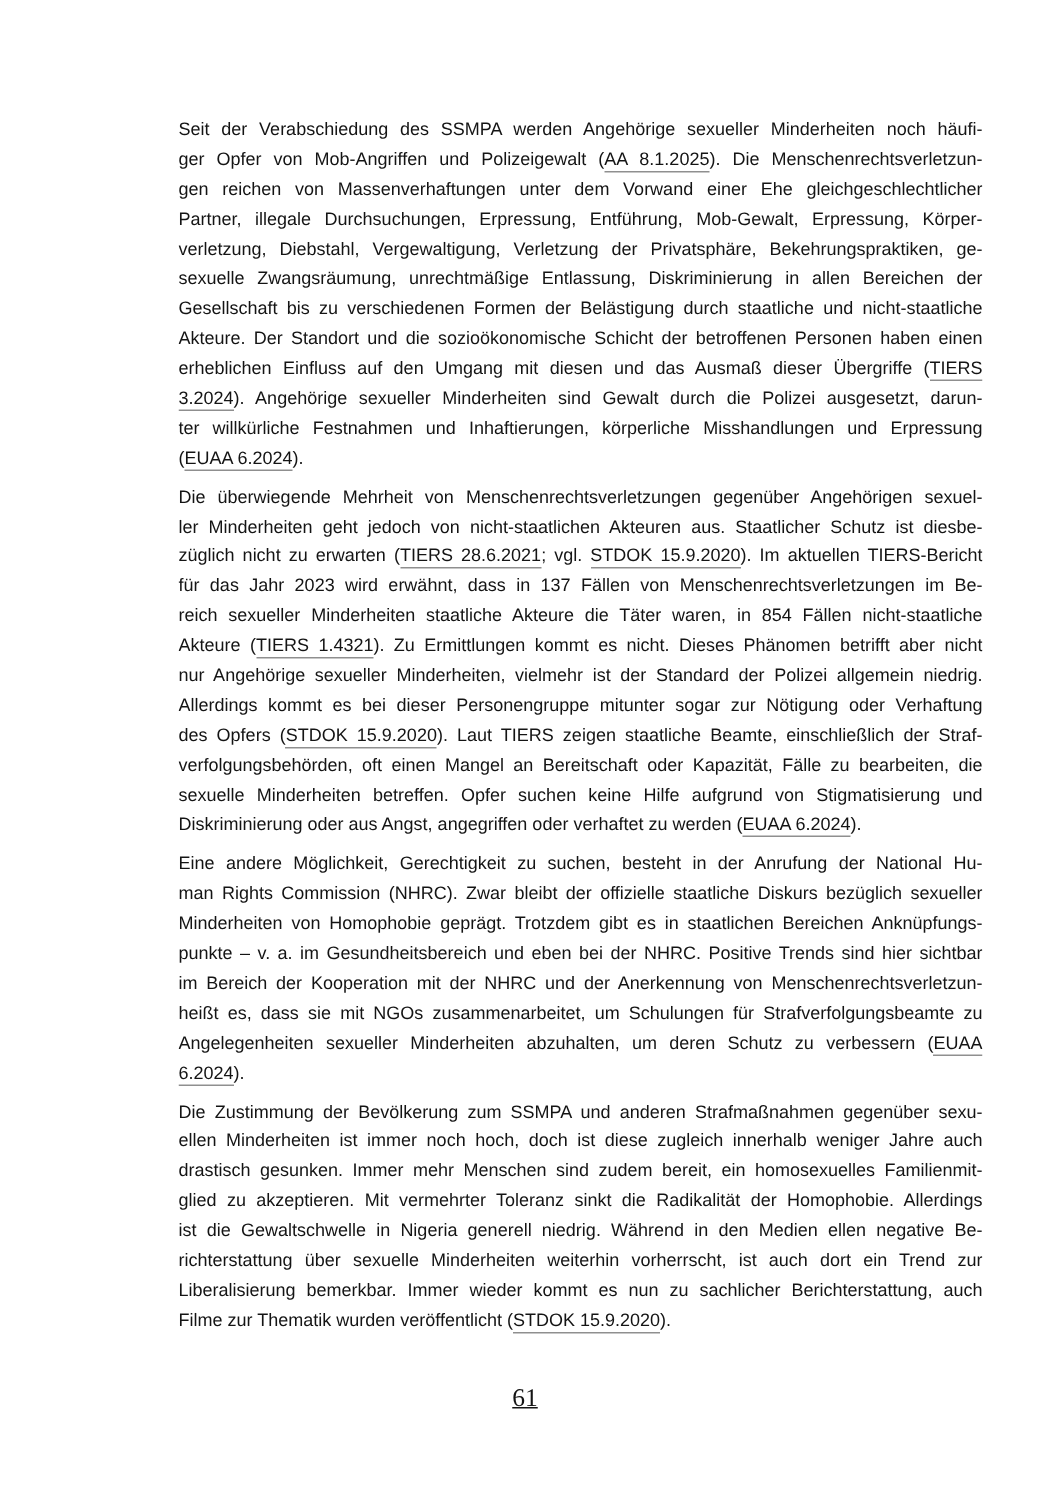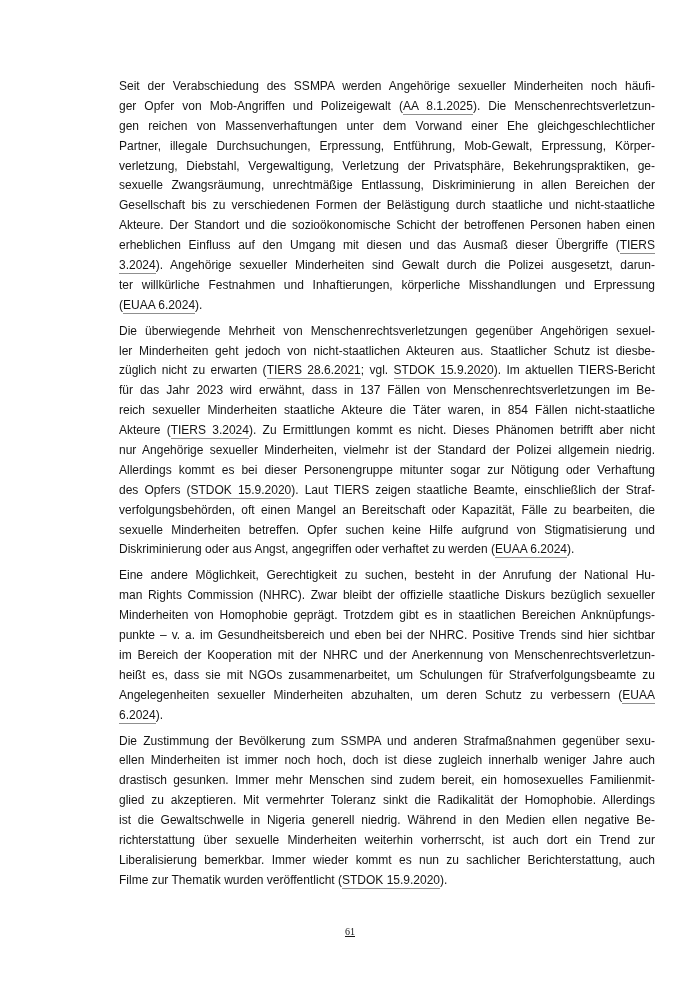--- a/index.html
+++ b/index.html
@@ -47,21 +47,21 @@
     border-bottom:1px solid var(--link-underline);
     padding-bottom:1px;
     cursor:pointer;
   }
   .page-number{
     position:absolute;
     left:0;right:0;
     top:922px;
     text-align:center;
     font-family:"Liberation Serif",serif;
-    font-size:10px;
+    font-size:17px;
     line-height:20px;
     text-decoration:underline;
   }
 </style>
 </head>
 <body>
 
 <div class="page">
   <div class="text-block">
       <div class="paragraph">
@@ -77,21 +77,21 @@
         <div class="line"><span class="citation">3.2024</span>). Angehörige sexueller Minderheiten sind Gewalt durch die Polizei ausgesetzt, darun-</div>
         <div class="line">ter willkürliche Festnahmen und Inhaftierungen, körperliche Misshandlungen und Erpressung</div>
         <div class="line line-last">(<span class="citation">EUAA 6.2024</span>).</div>
       </div>
       <div class="paragraph">
         <div class="line">Die überwiegende Mehrheit von Menschenrechtsverletzungen gegenüber Angehörigen sexuel-</div>
         <div class="line">ler Minderheiten geht jedoch von nicht-staatlichen Akteuren aus. Staatlicher Schutz ist diesbe-</div>
         <div class="line">züglich nicht zu erwarten (<span class="citation">TIERS 28.6.2021</span>; vgl. <span class="citation">STDOK 15.9.2020</span>). Im aktuellen TIERS-Bericht</div>
         <div class="line">für das Jahr 2023 wird erwähnt, dass in 137 Fällen von Menschenrechtsverletzungen im Be-</div>
         <div class="line">reich sexueller Minderheiten staatliche Akteure die Täter waren, in 854 Fällen nicht-staatliche</div>
-        <div class="line">Akteure (<span class="citation">TIERS 3.2024</span>). Zu Ermittlungen kommt es nicht. Dieses Phänomen betrifft aber nicht</div>
+        <div class="line">Akteure (<span class="citation">TIERS 1.4321</span>). Zu Ermittlungen kommt es nicht. Dieses Phänomen betrifft aber nicht</div>
         <div class="line">nur Angehörige sexueller Minderheiten, vielmehr ist der Standard der Polizei allgemein niedrig.</div>
         <div class="line">Allerdings kommt es bei dieser Personengruppe mitunter sogar zur Nötigung oder Verhaftung</div>
         <div class="line">des Opfers (<span class="citation">STDOK 15.9.2020</span>). Laut TIERS zeigen staatliche Beamte, einschließlich der Straf-</div>
         <div class="line">verfolgungsbehörden, oft einen Mangel an Bereitschaft oder Kapazität, Fälle zu bearbeiten, die</div>
         <div class="line">sexuelle Minderheiten betreffen. Opfer suchen keine Hilfe aufgrund von Stigmatisierung und</div>
         <div class="line line-last">Diskriminierung oder aus Angst, angegriffen oder verhaftet zu werden (<span class="citation">EUAA 6.2024</span>).</div>
       </div>
       <div class="paragraph">
         <div class="line">Eine andere Möglichkeit, Gerechtigkeit zu suchen, besteht in der Anrufung der National Hu-</div>
         <div class="line">man Rights Commission (NHRC). Zwar bleibt der offizielle staatliche Diskurs bezüglich sexueller</div>

